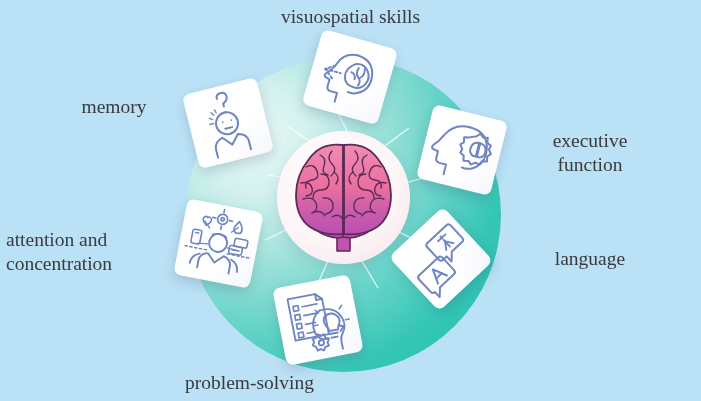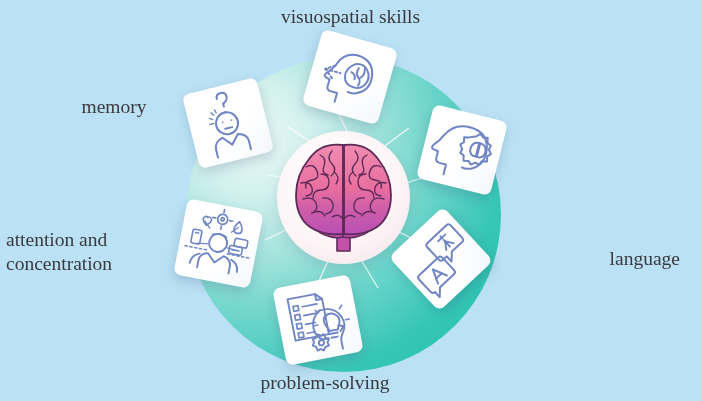--- a/index.html
+++ b/index.html
@@ -101,22 +101,22 @@
     color: #3a3a3c;
     font-family: "Liberation Serif", serif;
     font-size: 19.5px;
     line-height: 24px;
     white-space: pre-line;
   }
   .label-visuospatial { left: 0;     top: 5px;   width: 701px; text-align: center; }
   .label-memory       { left: 0;     top: 95px;  width: 200px; text-align: center; padding-left: 14px; }
   .label-attention    { left: 6px;   top: 228px; width: 196px; }
   .label-executive    { left: 500px; top: 129px; width: 180px; text-align: center; }
-  .label-language     { left: 500px; top: 247px; width: 180px; text-align: right; }
-  .label-problem      { left: 185px; top: 371px; width: 280px; text-align: center; }
+  .label-language     { left: 500px; top: 247px; width: 180px; text-align: center; }
+  .label-problem      { left: 185px; top: 371px; width: 280px; text-align: left; }
 </style>
 </head>
 <body>
 
 <div id="infographic">
 
   <div class="teal-disc"></div>
 
   <svg class="spokes" viewBox="0 0 701 401" width="701" height="401">
     <g stroke="#ffffff" stroke-width="1.2" opacity="0.85" fill="none">
@@ -351,18 +351,20 @@
           <path d="M49 25 l6 -6"></path>
           <path d="M28 41 l-10 1"></path>
           <path d="M48 41 l10 1"></path>
         </g>
       </g>
     </svg>
   </div>
 
   <div class="label label-visuospatial">visuospatial skills</div>
   <div class="label label-memory">memory</div>
+  <div class="label label-executive">executive
+function</div>
   <div class="label label-language">language</div>
   <div class="label label-problem">problem-solving</div>
   <div class="label label-attention">attention and
 concentration</div>
 
 </div>
 
 </body></html>

